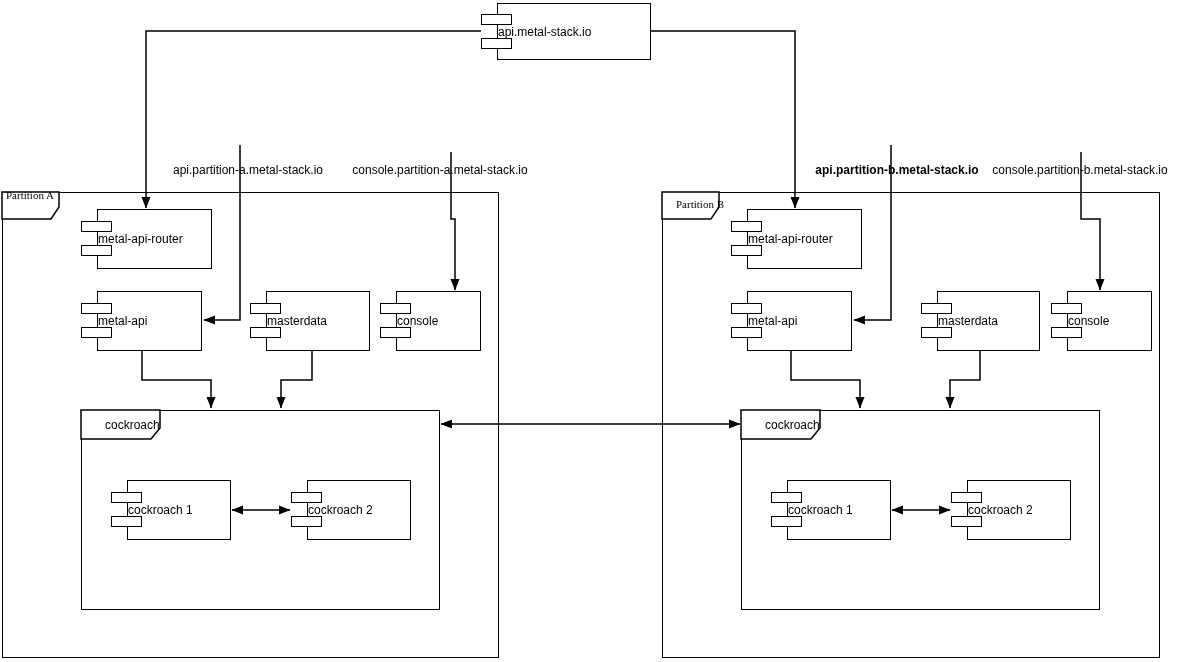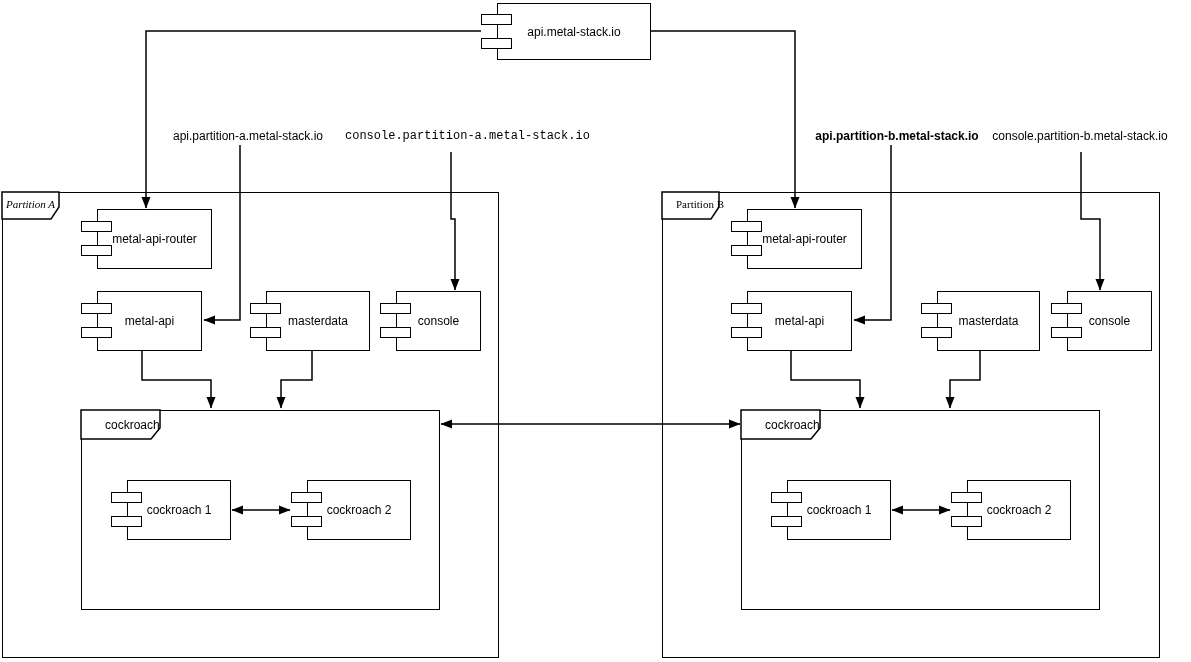--- a/index.html
+++ b/index.html
@@ -1,25 +1,25 @@
 <!DOCTYPE html>
 <html><head>
 <meta charset="utf-8">
 <style>
   html,body{margin:0;padding:0;background:#ffffff;}
   #canvas{position:relative;width:1191px;height:662px;background:#ffffff;overflow:hidden;
           font-family:"Liberation Sans",sans-serif;color:#000;}
   .frame{position:absolute;border:1.5px solid #000;background:transparent;box-sizing:border-box;}
   .comp{position:absolute;border:1.5px solid #000;background:#fff;box-sizing:border-box;
-        display:flex;align-items:center;justify-content:center;}
+        display:flex;align-items:center;justify-content:flex-start;}
   .comp .lbl{font:12px "Liberation Sans",sans-serif;white-space:nowrap;}
   .bar{position:absolute;left:-17px;width:29px;height:9px;border:1.5px solid #000;background:#fff;}
   .bar.b1{top:calc(50% - 18px);}
   .bar.b2{top:calc(50% + 6px);}
-  .dns{position:absolute;font:12px "Liberation Sans",sans-serif;text-align:center;white-space:nowrap;}
+  .dns{position:absolute;font:12px "Liberation Sans",sans-serif;text-align:center;white-space:nowrap;margin-top:34px;}
   .ptitle{position:absolute;font:11px "Liberation Serif",serif;text-align:center;white-space:nowrap;}
   .crtitle{position:absolute;font:12px "Liberation Sans",sans-serif;white-space:nowrap;margin-left:12px;}
   #wires{position:absolute;left:0;top:0;pointer-events:none;}
 </style>
 </head>
 <body>
 
 <div id="canvas">
 
   <div class="frame" style="left:2px;top:192px;width:497px;height:466px;"></div>
@@ -62,25 +62,25 @@
     </g>
   </svg>
 
   <div class="comp" style="left:497px;top:3px;width:154px;height:57px;">
     <span class="bar b1"></span>
     <span class="bar b2"></span>
     <span class="lbl">api.metal-stack.io</span>
   </div>
 
   <div class="dns" style="left:163px;top:129px;width:170px;">api.partition-a.metal-stack.io</div>
-  <div class="dns" style="left:345px;top:129px;width:190px;font-family:Liberation Mono, monospace;">console.partition-a.metal-stack.io</div>
+  <div class="dns" style="left:345px;top:129px;width:190px;">console.partition-a.metal-stack.io</div>
   <div class="dns" style="left:812px;top:129px;width:170px;font-weight:bold;">api.partition-b.metal-stack.io</div>
   <div class="dns" style="left:985px;top:129px;width:190px;">console.partition-b.metal-stack.io</div>
 
-  <div class="ptitle" style="left:6px;top:198px;width:48px;font-style:italic;">Partition A</div>
+  <div class="ptitle" style="left:6px;top:189px;width:48px;">Partition A</div>
   <div class="ptitle" style="left:666px;top:198px;width:48px;margin-left:10px;">Partition B</div>
   <div class="crtitle" style="left:93px;top:418px;">cockroach</div>
   <div class="crtitle" style="left:753px;top:418px;">cockroach</div>
 
   <div class="comp" style="left:97px;top:209px;width:115px;height:60px;">
     <span class="bar b1"></span>
     <span class="bar b2"></span>
     <span class="lbl">metal-api-router</span>
   </div>
   <div class="comp" style="left:97px;top:291px;width:105px;height:60px;">

